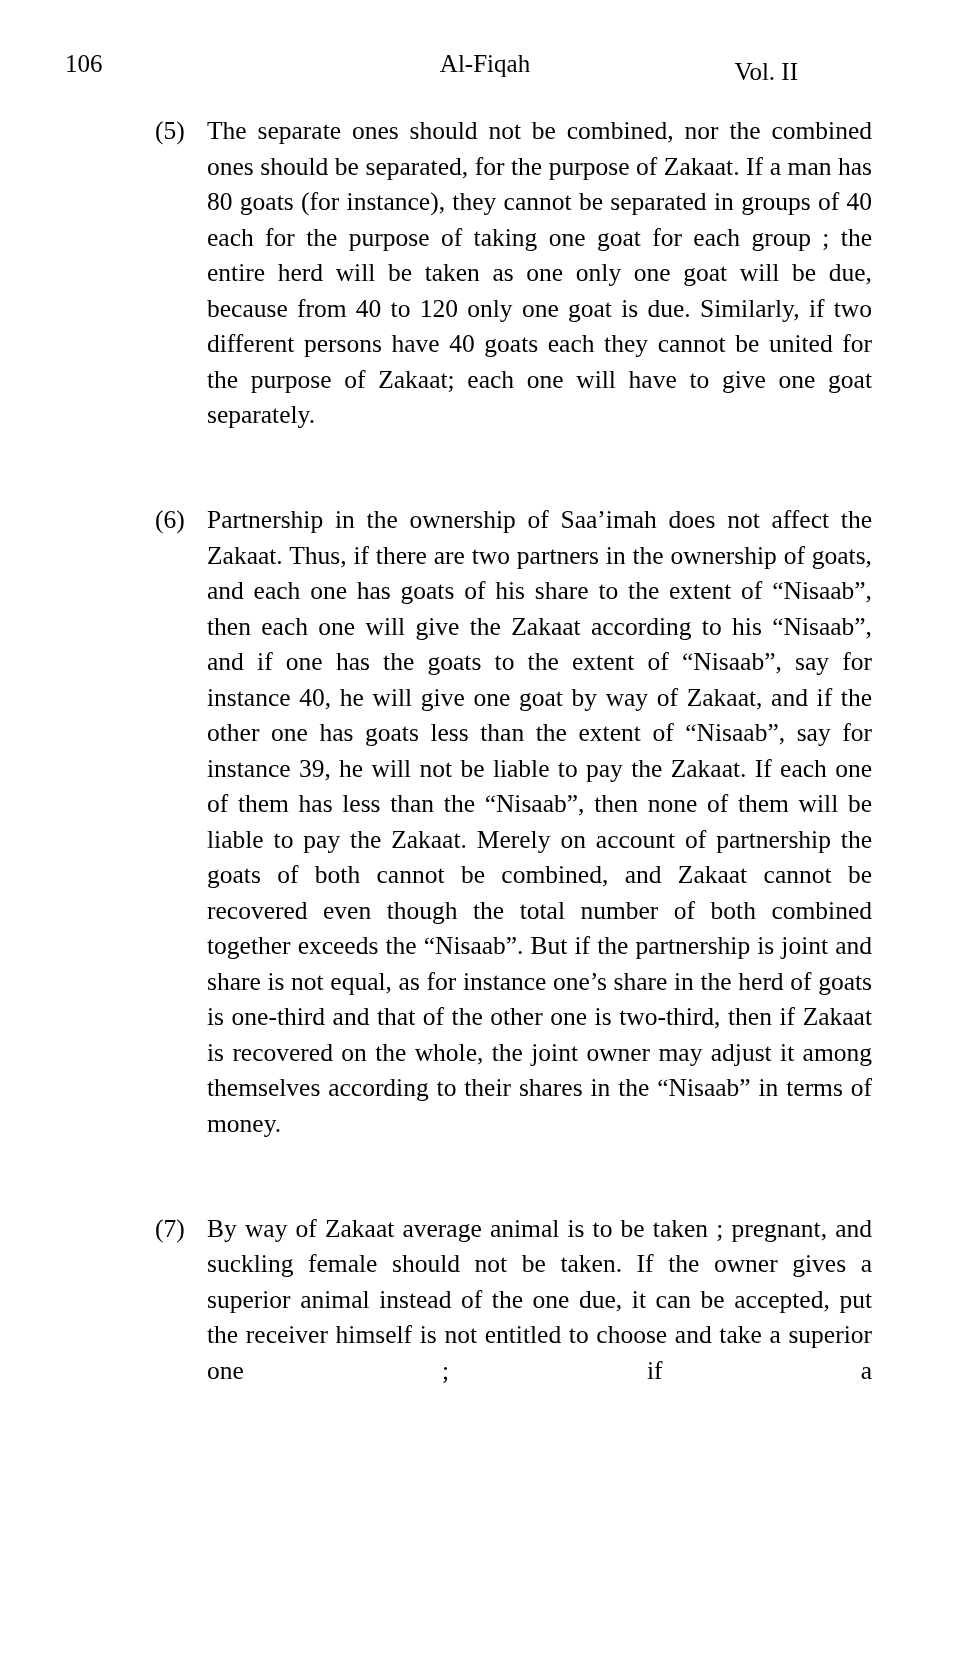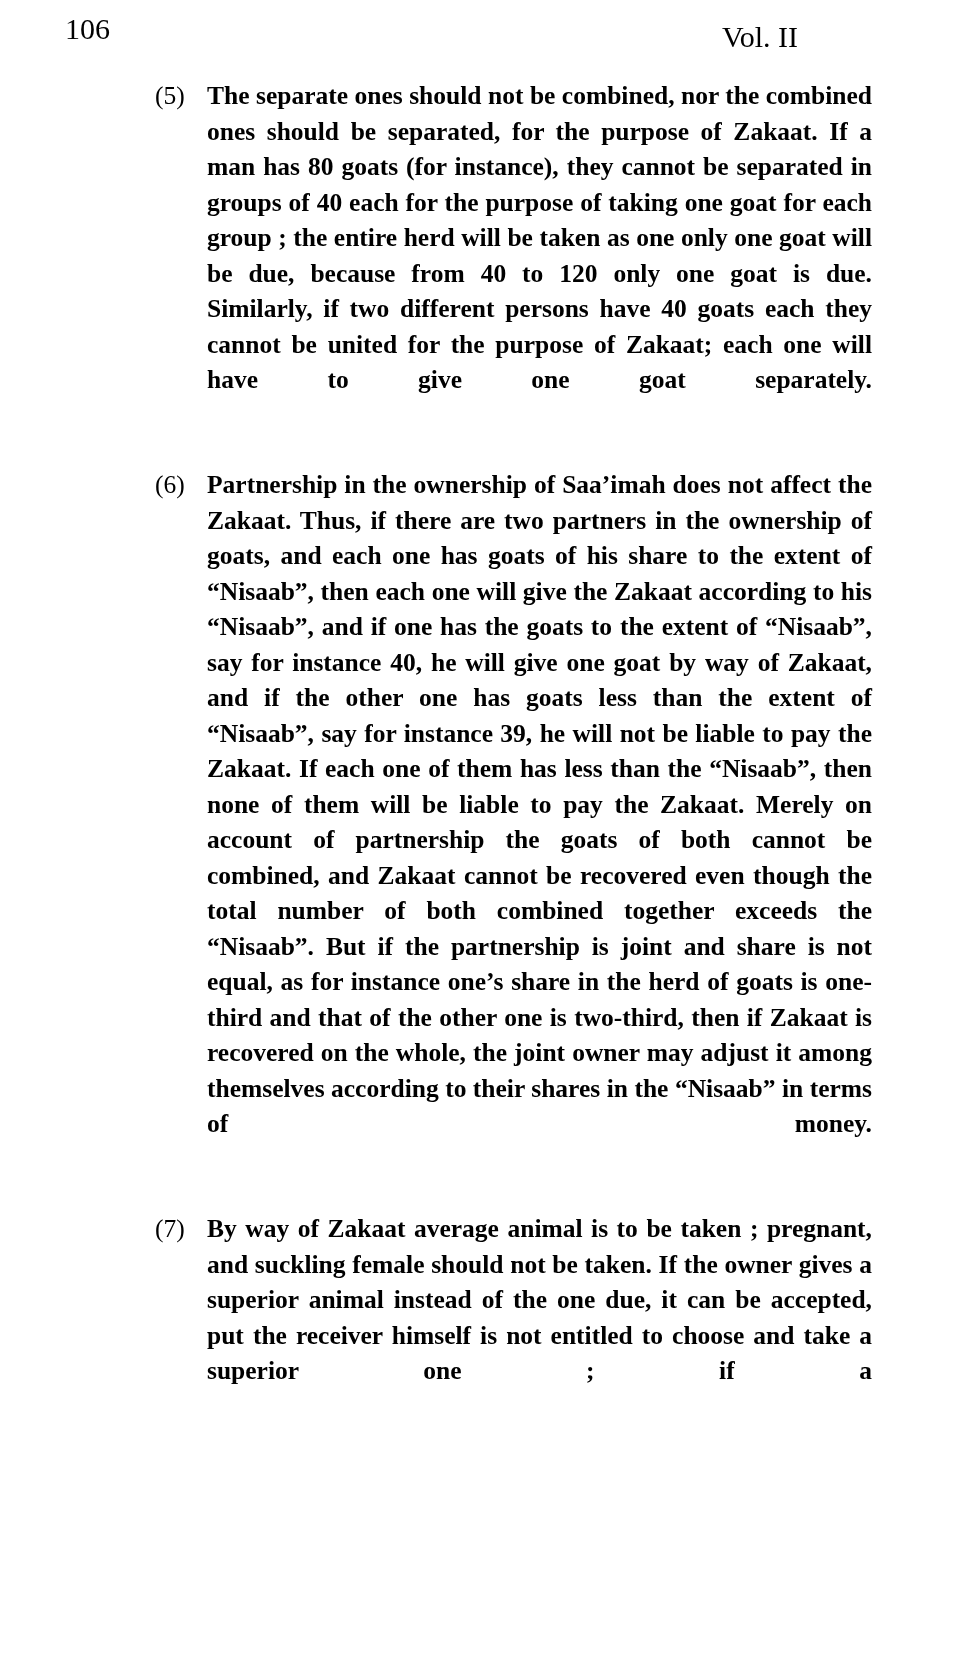--- a/index.html
+++ b/index.html
@@ -17,22 +17,23 @@
   .page {
     position: relative;
     width: 960px;
     height: 1660px;
     box-sizing: border-box;
     padding: 14px 70px 0 60px;
   }
   .running-head {
     position: relative;
     height: 44px;
-    font-size: 30px;
+    font-size: 25px;
     line-height: 30px;
+    margin-top: 35px;
   }
   .running-head .page-number {
     position: absolute;
     left: 5px;
     top: 0;
   }
   .running-head .book-title {
     position: absolute;
     left: 0;
     right: 0;
@@ -63,39 +64,39 @@
     position: absolute;
     left: 0;
     top: 0;
     width: 46px;
     text-align: left;
     font-size: 25.5px;
     line-height: 35.5px;
   }
   .para .text {
     display: block;
-    font-weight: bold;
   }
   .para:last-child {
     margin-bottom: 0;
   }
   
   .para .text::after {
     content: "";
     display: inline-block;
     width: 100%;
   }
 </style>
 </head>
 <body>
 
 <div class="page">
 
   <div class="running-head">
     <span class="page-number">106</span>
+    <span class="book-title">Al-Fiqah</span>
     <span class="volume">Vol. II</span>
   </div>
 
   <div class="body-block">
 
     <div class="para">
       <span class="marker">(5)</span>
       <span class="text">The separate ones should not be combined, nor the combined ones should be separated, for the purpose of Zakaat. If a man has 80 goats (for instance), they cannot be separated in groups of 40 each for the purpose of taking one goat for each group ; the entire herd will be taken  as one only one goat will be due, because from 40 to 120 only one goat is due. Similarly, if two  different persons have 40 goats each they cannot be united for the purpose of Zakaat; each one will have to give one goat separately.</span>
     </div>
 

